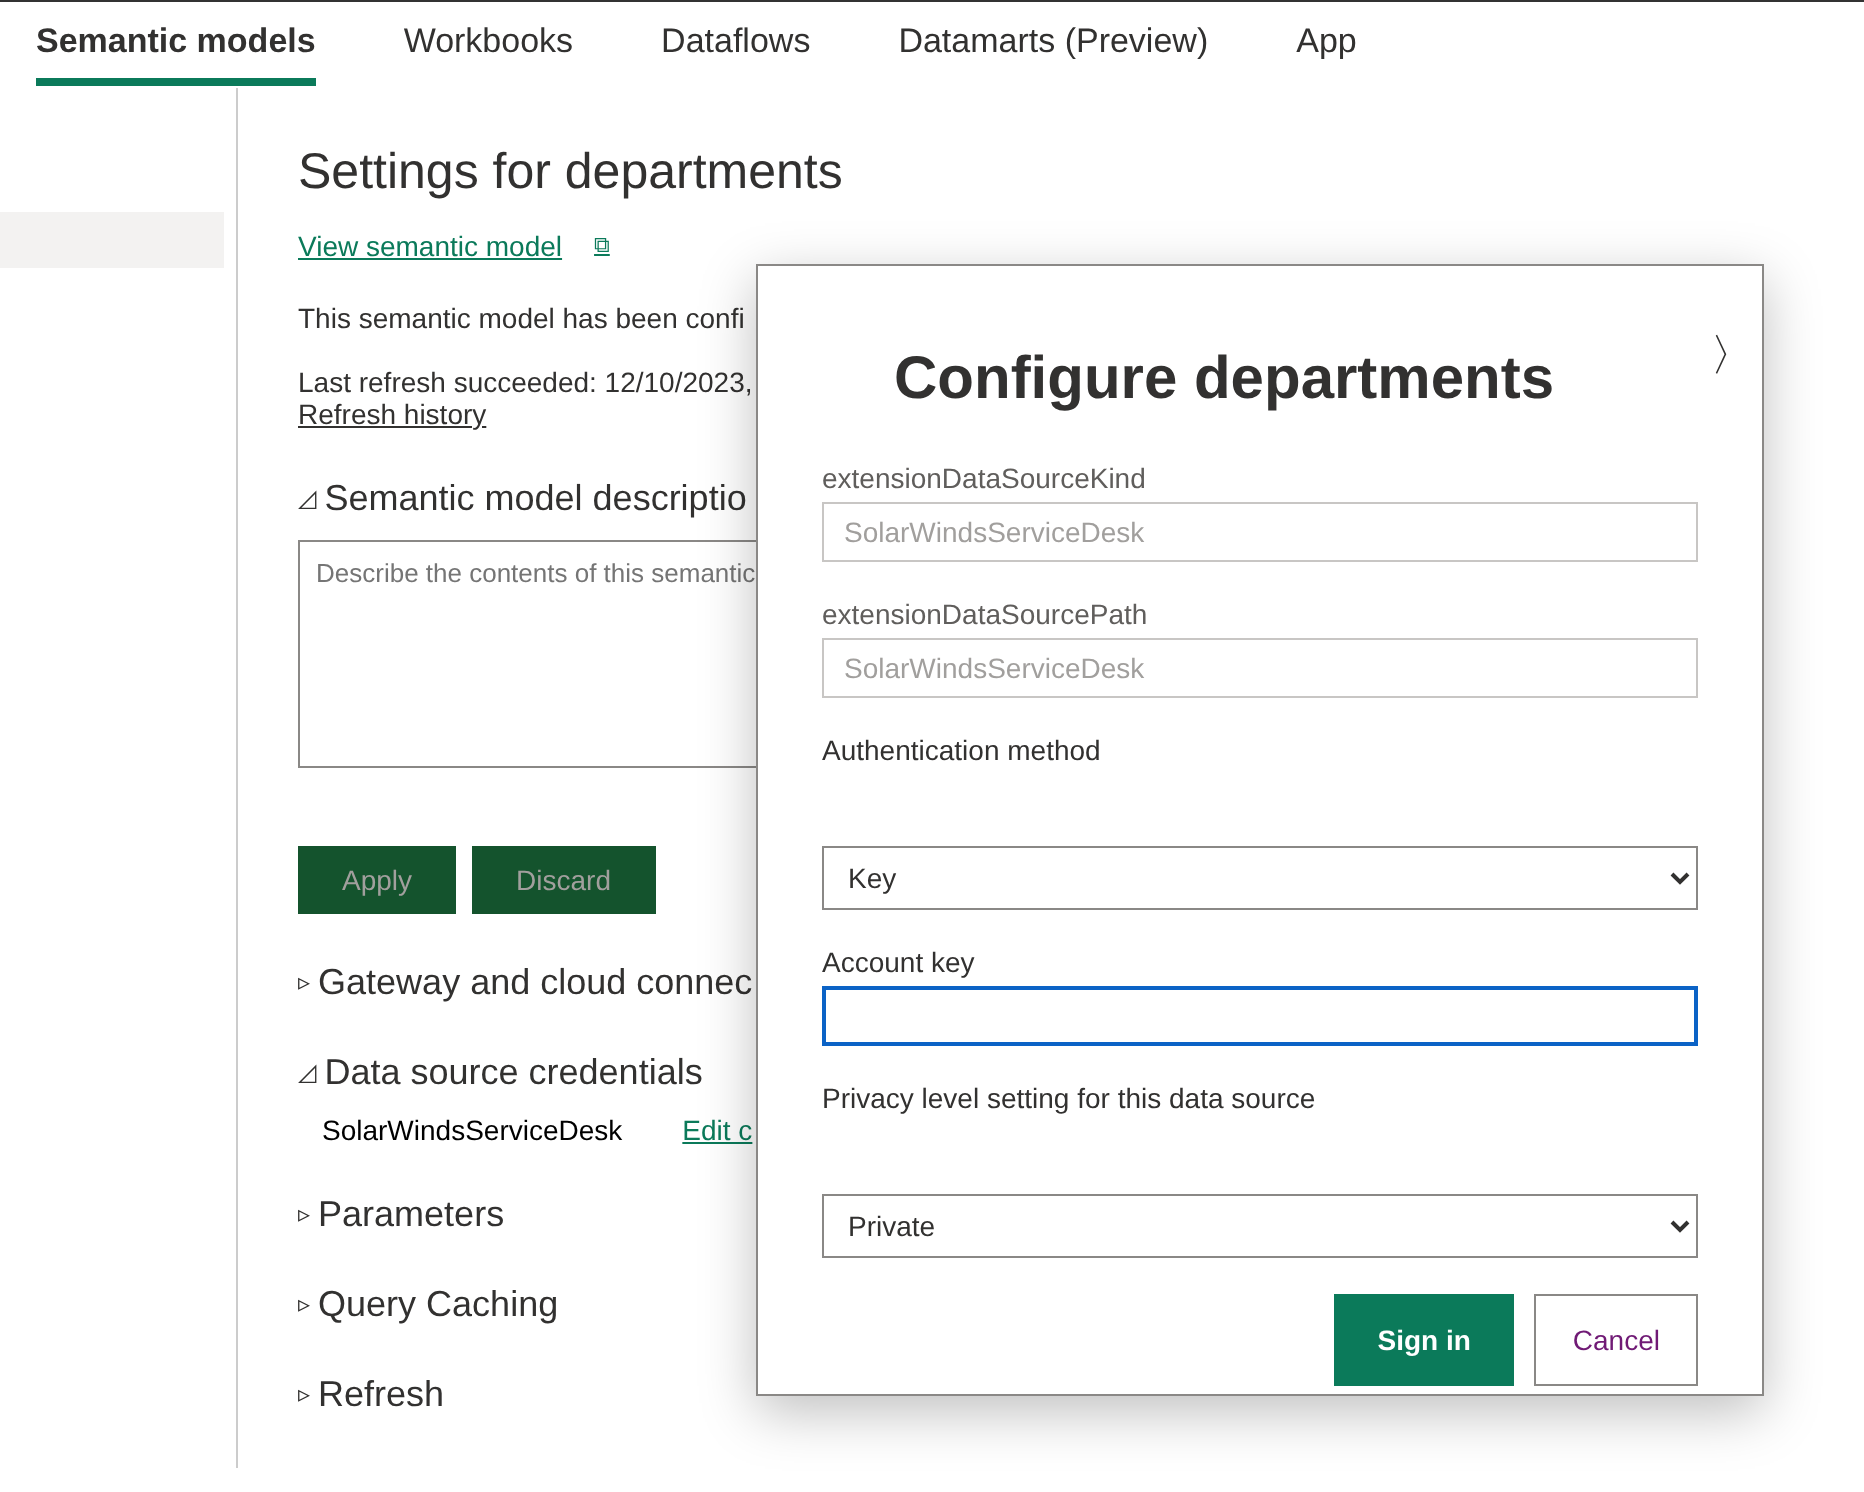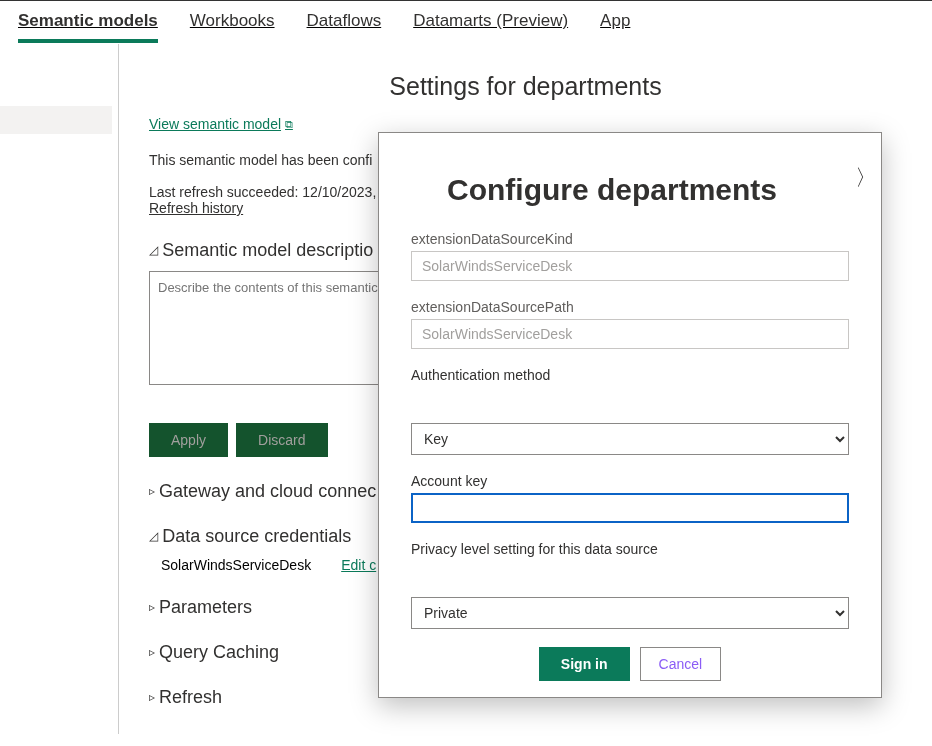--- a/index.html
+++ b/index.html
@@ -2,24 +2,23 @@
 <html><head>
   <meta charset="utf-8">
   <style>
     * { box-sizing: border-box; margin: 0; padding: 0; font-family: 'Segoe UI', Tahoma, sans-serif; }
     body { width: 932px; height: 746px; overflow: hidden; position: relative; background: #fff; }
     
     .hr-top { border-top: 1px solid #333; width: 100%; }
     
     .tabs {
       display: flex;
-      gap: 32px;
+      gap: 44px;
       padding: 10px 2px 0 18px;
       border-bottom: 1px solid transparent;
-      text-decoration: underline;
     }
     .tab {
       font-size: 17px;
       color: #323130;
       padding-bottom: 8px;
       cursor: pointer;
     }
     .tab.active {
       font-weight: 600;
       border-bottom: 4px solid #0b7a5a;
@@ -42,29 +41,28 @@
       flex: 1;
       padding: 28px 30px 0 30px;
       border-left: 1px solid #ccc;
     }
     
     .page-title {
       font-size: 25px;
       font-weight: 400;
       color: #323130;
       margin-bottom: 14px;
-      text-align: center;
     }
     .view-link {
       color: #0b7a5a;
       text-decoration: underline;
       font-size: 14px;
       display: inline-flex;
       align-items: center;
-      gap: 4px;
+      gap: 16px;
       margin-bottom: 20px;
     }
     .view-link .ext-icon {
       font-size: 11px;
     }
     .info-text {
       font-size: 14px;
       color: #323130;
       margin-bottom: 16px;
     }
@@ -194,37 +192,37 @@
       border: 2px solid #0b63c6;
       padding: 5px 8px;
       font-size: 14px;
       margin-bottom: 18px;
       height: 31px;
       outline: none;
     }
     .dialog-actions {
       margin-top: auto;
       display: flex;
-      justify-content: center;
+      justify-content: flex-end;
       gap: 10px;
     }
     .btn-primary {
       background: #0b7a5a;
       color: #fff;
       border: none;
       padding: 9px 22px;
       font-size: 14px;
       font-weight: 600;
       cursor: pointer;
     }
     .btn-secondary {
       background: #fff;
-      color: #8b5cf6;
+      color: #701a75;
       border: 1px solid #8a8886;
-      padding: 2px 18px;
+      padding: 14px 18px;
       font-size: 14px;
       cursor: pointer;
     }
   </style>
 </head>
 <body>
 
 <div class="hr-top"></div>
 
 <div class="tabs">

